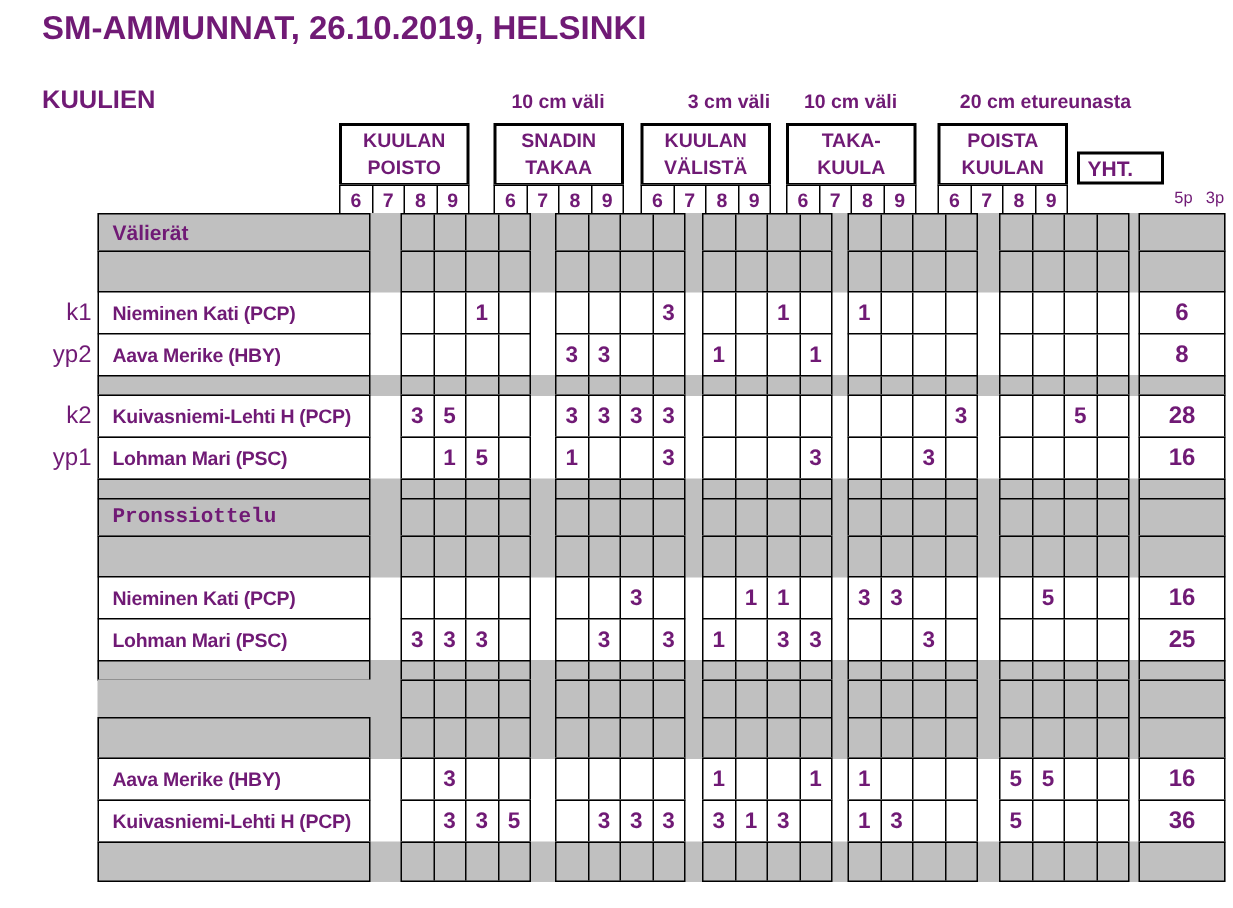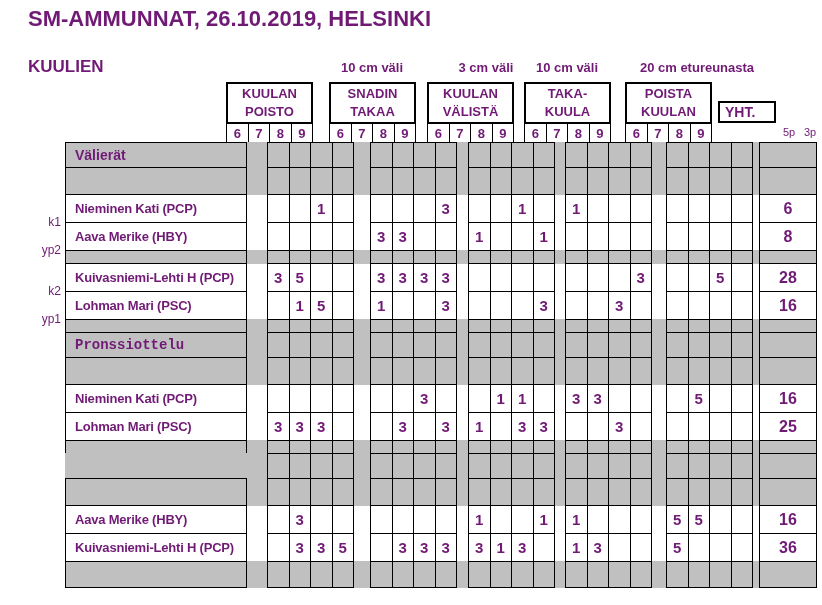--- a/index.html
+++ b/index.html
@@ -29,22 +29,22 @@
            white-space:nowrap;overflow:hidden;letter-spacing:-0.2px;}
   .row.gray .namebox{background:#c0c0c0;font-size:14px;letter-spacing:0;}
   .grp{position:absolute;top:0;height:100%;width:87px;display:flex;box-sizing:border-box;border:1px solid #000;background:#fff;}
   .row.gray .grp{background:#c0c0c0;}
   .grp .c{flex:1;border-left:1px solid #000;display:flex;align-items:center;justify-content:center;
           font-weight:bold;font-size:15px;}
   .grp .c:first-child{border-left:none;}
   .yht{position:absolute;left:718px;top:0;width:58px;height:100%;border:1px solid #000;box-sizing:border-box;
        display:flex;align-items:center;justify-content:center;font-weight:bold;font-size:16px;background:#fff;}
   .row.gray .yht{background:#c0c0c0;}
-  .rlabel{position:absolute;left:0;top:13px;width:20px;height:100%;display:flex;align-items:center;
-          justify-content:flex-end;font-size:12px;}
+  .rlabel{position:absolute;left:0;top:0;width:20px;height:100%;display:flex;align-items:center;
+          justify-content:flex-end;font-size:16px;}
   .pval{position:absolute;top:0;width:22px;height:100%;display:flex;align-items:center;justify-content:center;font-size:11px;}
   .pval.p5{left:778px;}
   .pval.p3{left:799px;}
 </style>
 </head>
 <body>
 
 <div class="page">
   <div class="title">SM-AMMUNNAT, 26.10.2019, HELSINKI</div>
   <div class="category">KUULIEN</div>

